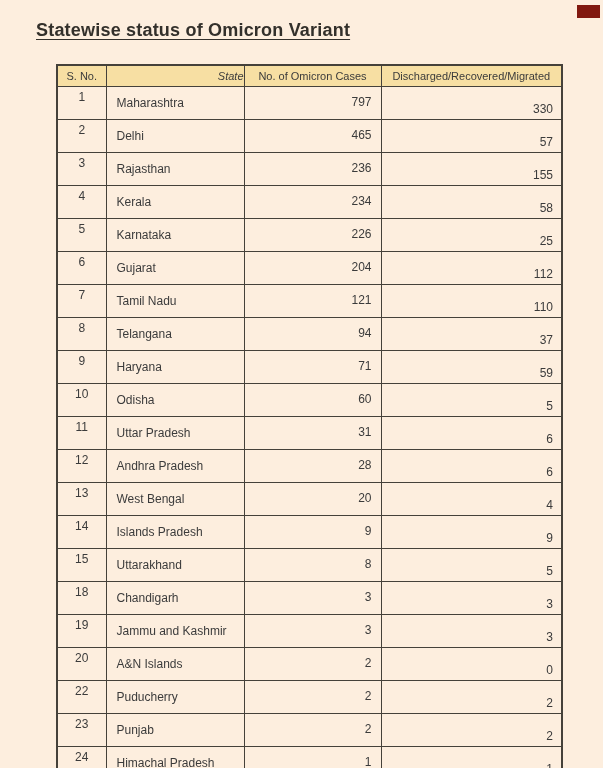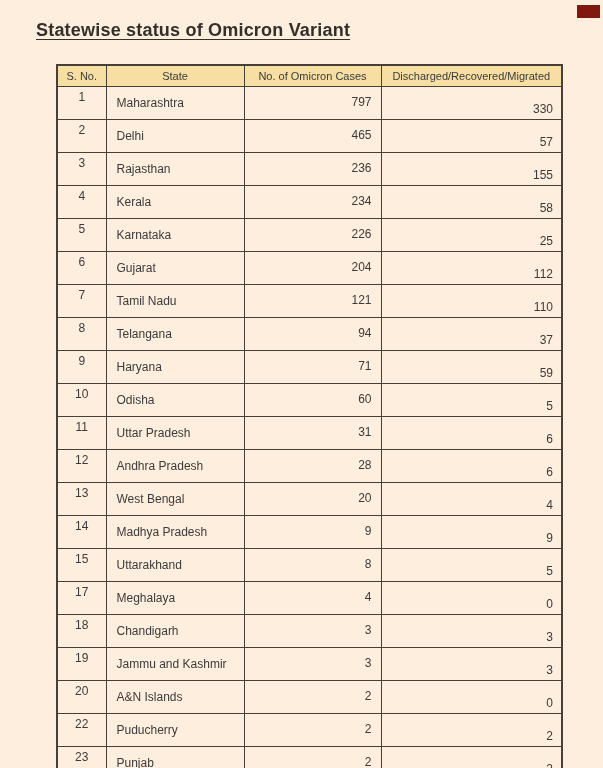--- a/index.html
+++ b/index.html
@@ -58,21 +58,21 @@
   }
   
   table.omicron thead th {
     background: #f7dfa3;
     height: 20px;
     font-size: 11px;
     vertical-align: middle;
     padding: 0;
   }
   th.h-sno   { text-align: center; }
-  th.h-state { text-align: center; padding-left: 8px; }
+  th.h-state { text-align: right; padding-left: 8px; font-style: italic; }
   th.h-cases { text-align: center; }
   th.h-disch { text-align: center; }
 
   
   table.omicron tbody td { height: 23px; }
   td.sno   { text-align: center; vertical-align: top;    padding-top: 3px; }
   td.state { text-align: left;   vertical-align: middle; padding-left: 10px; }
   td.cases { text-align: right;  vertical-align: top;    padding-top: 8px;  padding-right: 9px; }
   td.disch { text-align: right;  vertical-align: bottom; padding-bottom: 3px; padding-right: 8px; }
 </style>
@@ -172,37 +172,31 @@
         <td class="disch">6</td>
       </tr>
       <tr>
         <td class="sno">13</td>
         <td class="state">West Bengal</td>
         <td class="cases">20</td>
         <td class="disch">4</td>
       </tr>
       <tr>
         <td class="sno">14</td>
-        <td class="state">Madhya Pradesh</td>
+        <td class="state">Islands Pradesh</td>
         <td class="cases">9</td>
         <td class="disch">9</td>
       </tr>
       <tr>
         <td class="sno">15</td>
         <td class="state">Uttarakhand</td>
         <td class="cases">8</td>
         <td class="disch">5</td>
       </tr>
       <tr>
-        <td class="sno">17</td>
-        <td class="state">Meghalaya</td>
-        <td class="cases">4</td>
-        <td class="disch">0</td>
-      </tr>
-      <tr>
         <td class="sno">18</td>
         <td class="state">Chandigarh</td>
         <td class="cases">3</td>
         <td class="disch">3</td>
       </tr>
       <tr>
         <td class="sno">19</td>
         <td class="state">Jammu and Kashmir</td>
         <td class="cases">3</td>
         <td class="disch">3</td>

